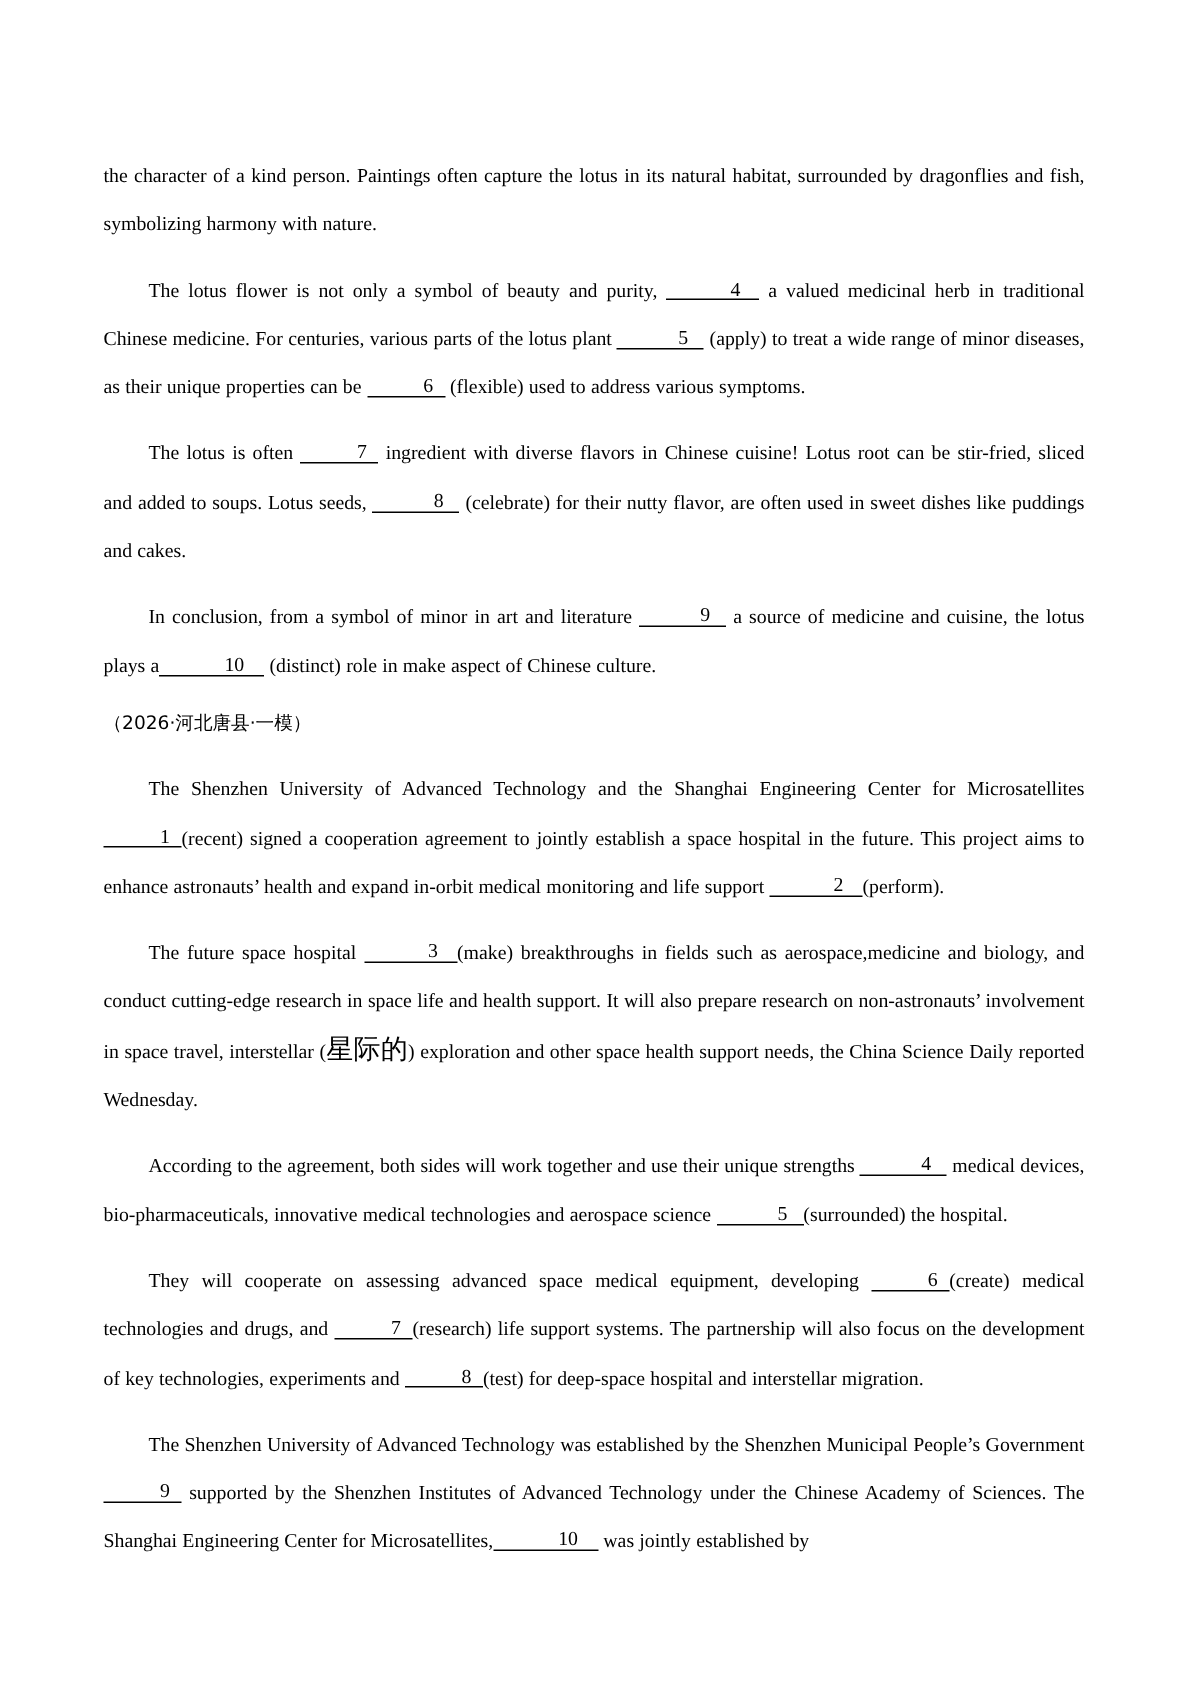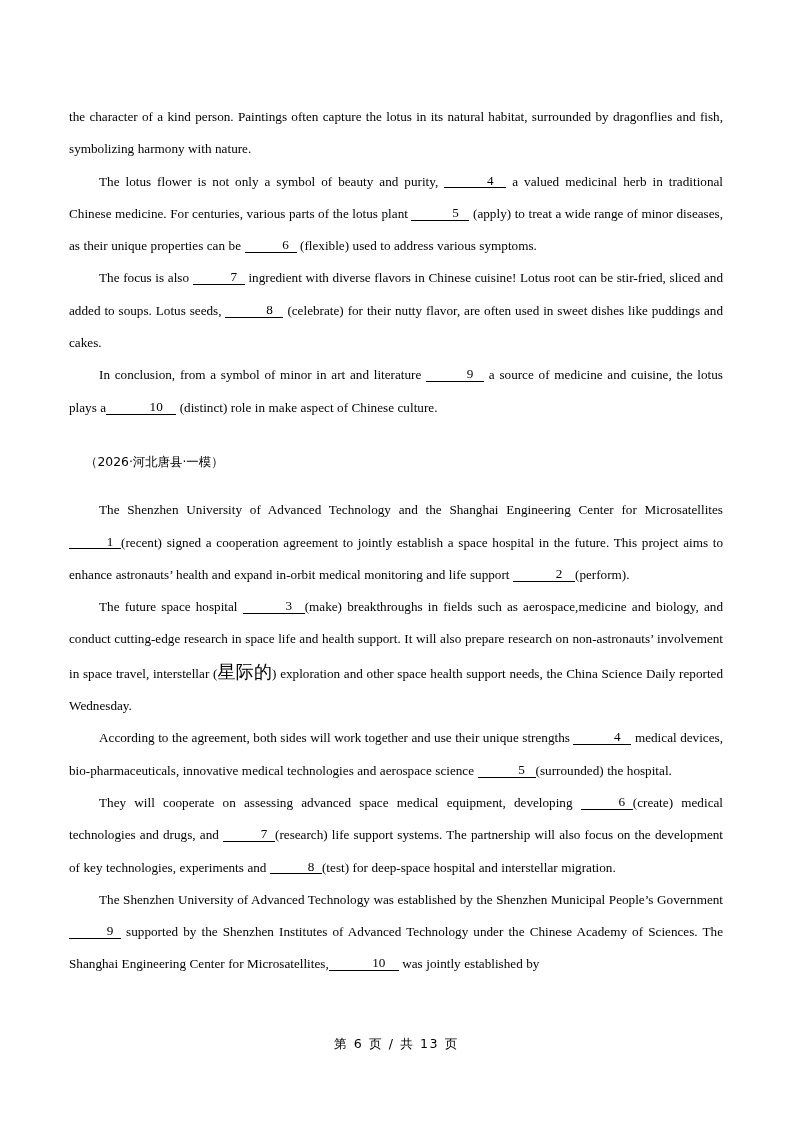--- a/index.html
+++ b/index.html
@@ -33,20 +33,21 @@
     margin: 0;
     font-size: 13.2px;
     line-height: 32.3px;
     text-align: justify;
     text-justify: inter-word;
     word-spacing: 0.2px;
     text-indent: 0;
   }
   p.indent {
     text-indent: 30px;
+    margin-top: 12px;
   }
   
   .blank {
     display: inline-block;
     border-bottom: 1.4px solid #000;
     text-align: center;
     line-height: 1.05;
     vertical-align: baseline;
     position: relative;
     top: -1px;
@@ -60,21 +61,21 @@
   .passage-heading {
     margin: 0;
     font-family: "Liberation Sans", "DejaVu Sans", sans-serif;
     font-weight: bold;
     font-size: 14.5px;
     line-height: 32.3px;
     text-align: center;
     letter-spacing: 0.2px;
   }
   .source-line {
-    margin: 16px;
+    margin: 0;
     font-size: 13.2px;
     line-height: 32.3px;
     font-family: "Liberation Serif", "DejaVu Serif", serif;
     text-align: left;
   }
   .cn {
     font-family: "DejaVu Sans", "Liberation Sans", sans-serif;
     font-size: 12.4px;
   }
   .cn-inline {
@@ -98,35 +99,34 @@
 </head>
 <body>
 
 <div class="page">
   <div class="content">
 
     <p class="para"><span>the character of a kind person. Paintings often capture the lotus in its natural habitat, surrounded by dragonflies and fish, symbolizing harmony with nature.</span></p>
 
     <p class="para indent"><span>The lotus flower is not only a symbol of beauty and purity,</span> <span class="blank w1">4</span> <span>a valued medicinal herb in traditional Chinese medicine. For centuries, various parts of the lotus plant</span> <span class="blank w2">5</span> <span>(apply) to treat a wide range of minor diseases, as their unique properties can be</span> <span class="blank w3">6</span> <span>(flexible) used to address various symptoms.</span></p>
 
-    <p class="para indent"><span>The focus is also</span> <span class="blank w3">7</span> <span>ingredient with diverse flavors in Chinese cuisine! Lotus root can be stir-fried, sliced and added to soups. Lotus seeds,</span> <span class="blank w2">8</span> <span>(celebrate) for their nutty flavor, are often used in sweet dishes like puddings and cakes.</span></p>
+    <p class="para indent"><span>The lotus is often</span> <span class="blank w3">7</span> <span>ingredient with diverse flavors in Chinese cuisine! Lotus root can be stir-fried, sliced and added to soups. Lotus seeds,</span> <span class="blank w2">8</span> <span>(celebrate) for their nutty flavor, are often used in sweet dishes like puddings and cakes.</span></p>
 
     <p class="para indent"><span>In conclusion, from a symbol of minor in art and literature</span> <span class="blank w2">9</span> <span>a source of medicine and cuisine, the lotus plays a</span><span class="blank w4">10</span> <span>(distinct) role in make aspect of Chinese culture.</span></p>
 
     <div class="spacer-sm"></div>
 
 
     <p class="source-line"><span class="cn">（2026·河北唐县·一模）</span></p>
 
     <p class="para indent"><span>The Shenzhen University of Advanced Technology and the Shanghai Engineering Center for Microsatellites</span> <span class="blank w3">1</span><span>(recent) signed a cooperation agreement to jointly establish a space hospital in the future. This project aims to enhance astronauts’ health and expand in-orbit medical monitoring and life support</span> <span class="blank w1">2</span><span>(perform).</span></p>
 
     <p class="para indent"><span>The future space hospital</span> <span class="blank w1">3</span><span>(make) breakthroughs in fields such as aerospace,medicine and biology, and conduct cutting-edge research in space life and health support. It will also prepare research on non-astronauts’ involvement in space travel, interstellar (</span><span class="cn-inline">星际的</span><span>) exploration and other space health support needs, the China Science Daily reported Wednesday.</span></p>
 
     <p class="para indent"><span>According to the agreement, both sides will work together and use their unique strengths</span> <span class="blank w2">4</span> <span>medical devices, bio-pharmaceuticals, innovative medical technologies and aerospace science</span> <span class="blank w2">5</span><span>(surrounded) the hospital.</span></p>
 
     <p class="para indent"><span>They will cooperate on assessing advanced space medical equipment, developing</span> <span class="blank w3">6</span><span>(create) medical technologies and drugs, and</span> <span class="blank w3">7</span><span>(research) life support systems. The partnership will also focus on the development of key technologies, experiments and</span> <span class="blank w3">8</span><span>(test) for deep-space hospital and interstellar migration.</span></p>
 
     <p class="para indent"><span>The Shenzhen University of Advanced Technology was established by the Shenzhen Municipal People’s Government</span> <span class="blank w3">9</span> <span>supported by the Shenzhen Institutes of Advanced Technology under the Chinese Academy of Sciences. The Shanghai Engineering Center for Microsatellites,</span><span class="blank w4">10</span> <span>was jointly established by</span></p>
 
   </div>
 
-  <div class="footer">第 6 页 / 共 13 页</div>
 </div>
 
 </body></html>

